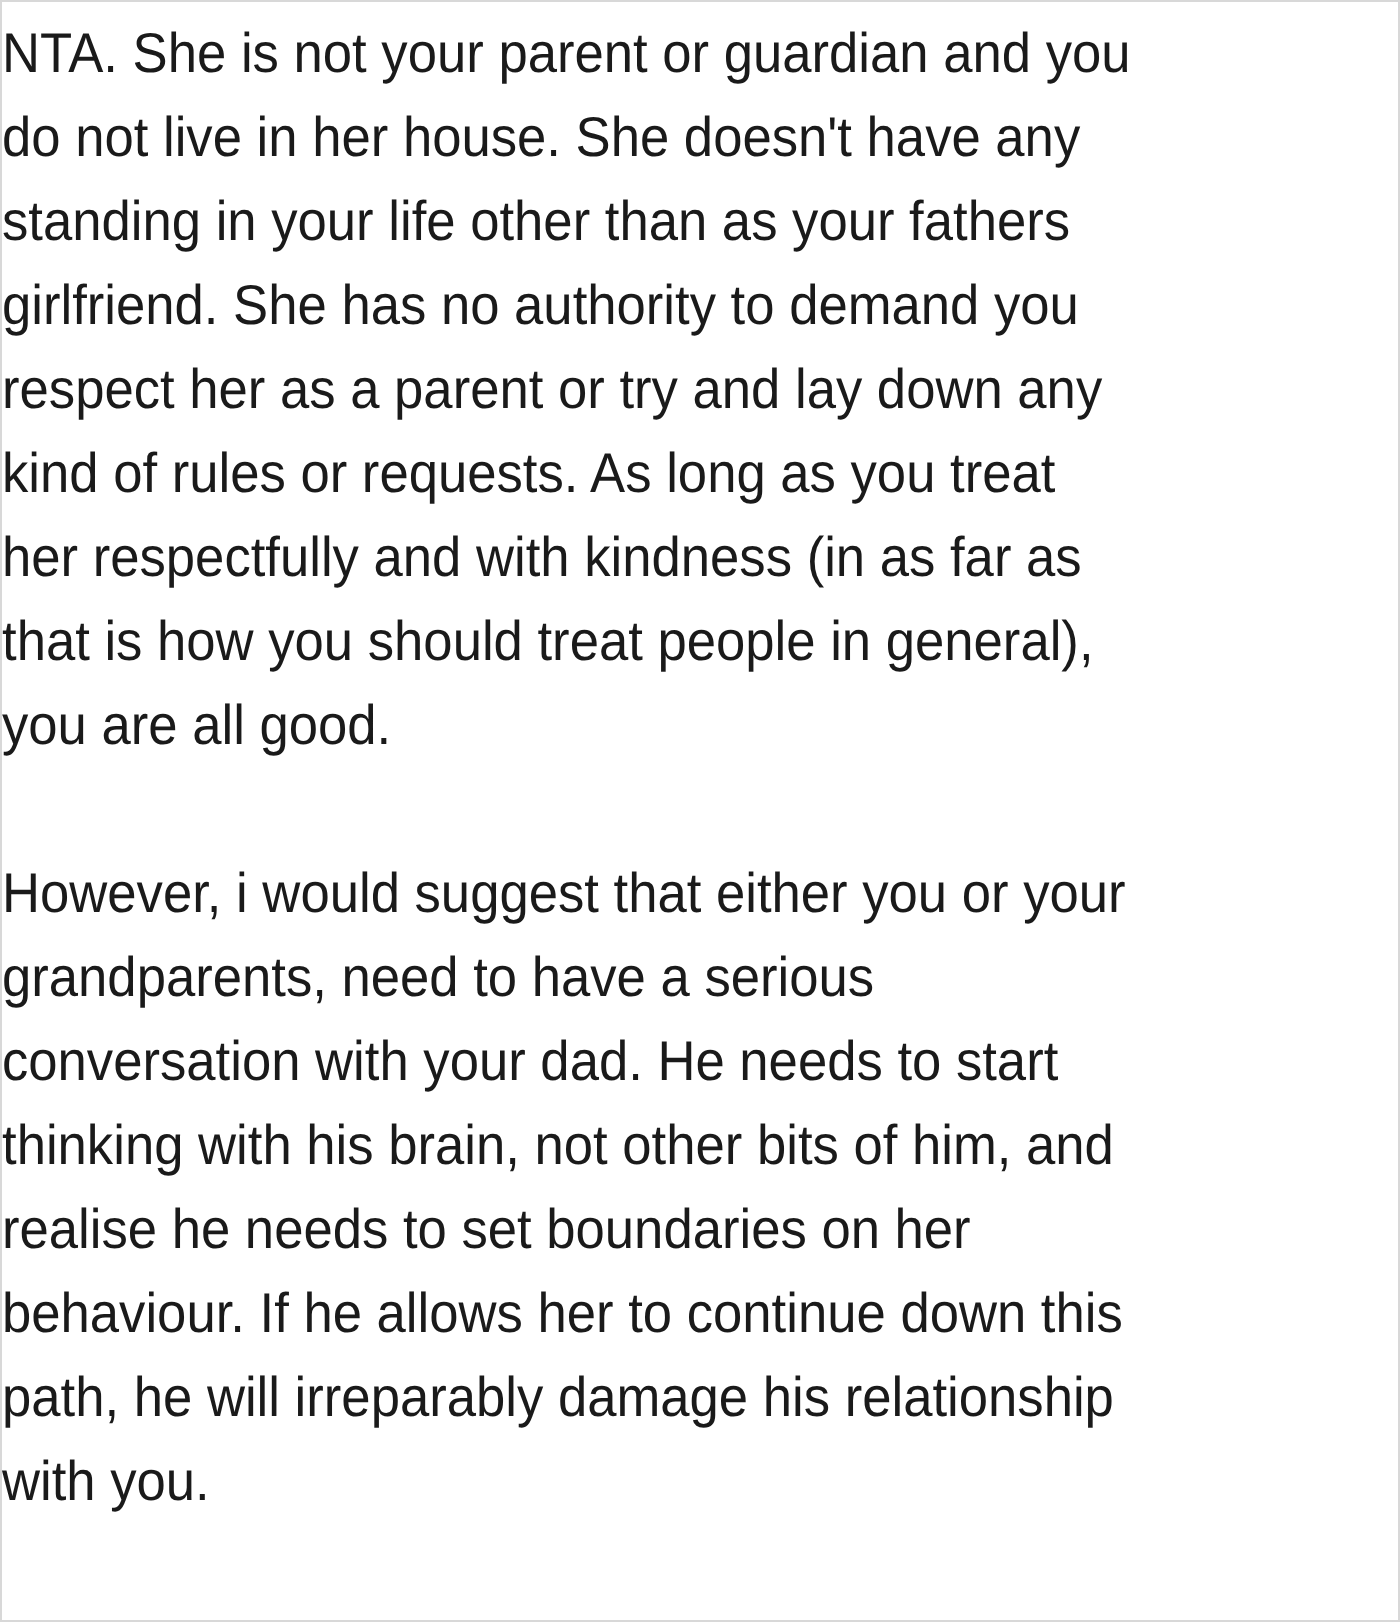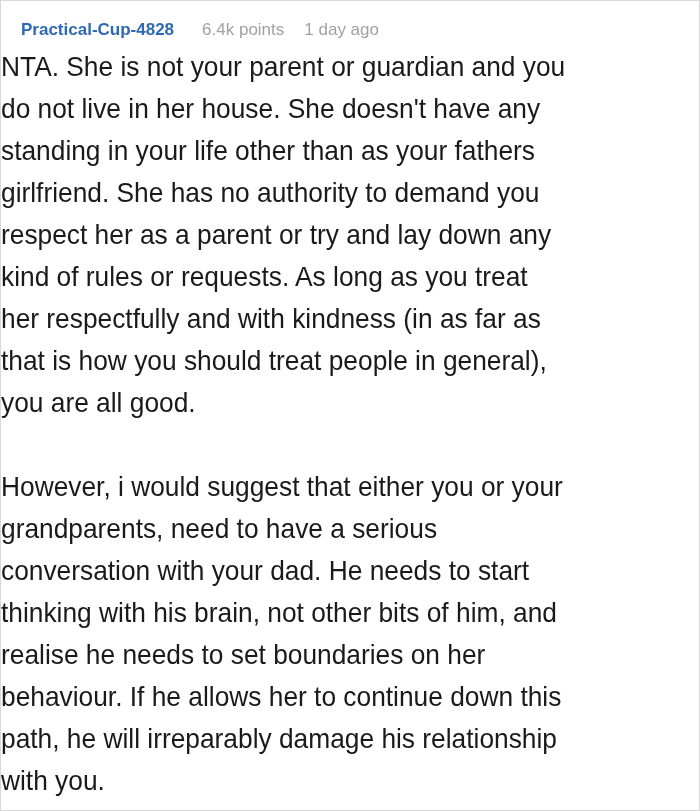--- a/index.html
+++ b/index.html
@@ -53,23 +53,20 @@
     font-size: 28px;
     height: 42px;
     line-height: 42px;
     white-space: nowrap;
   }
 </style>
 </head>
 <body>
 
 <div class="comment-card">
-  <div class="comment-header">
-    <span class="author">Practical-Cup-4828</span><span class="meta-points">6.4k points</span><span class="meta-age">1 day ago</span>
-  </div>
   <div class="comment-body">
       <div class="para">
         <div class="line">NTA. She is not your parent or guardian and you</div>
         <div class="line">do not live in her house. She doesn't have any</div>
         <div class="line">standing in your life other than as your fathers</div>
         <div class="line">girlfriend. She has no authority to demand you</div>
         <div class="line">respect her as a parent or try and lay down any</div>
         <div class="line">kind of rules or requests. As long as you treat</div>
         <div class="line">her respectfully and with kindness (in as far as</div>
         <div class="line">that is how you should treat people in general),</div>

